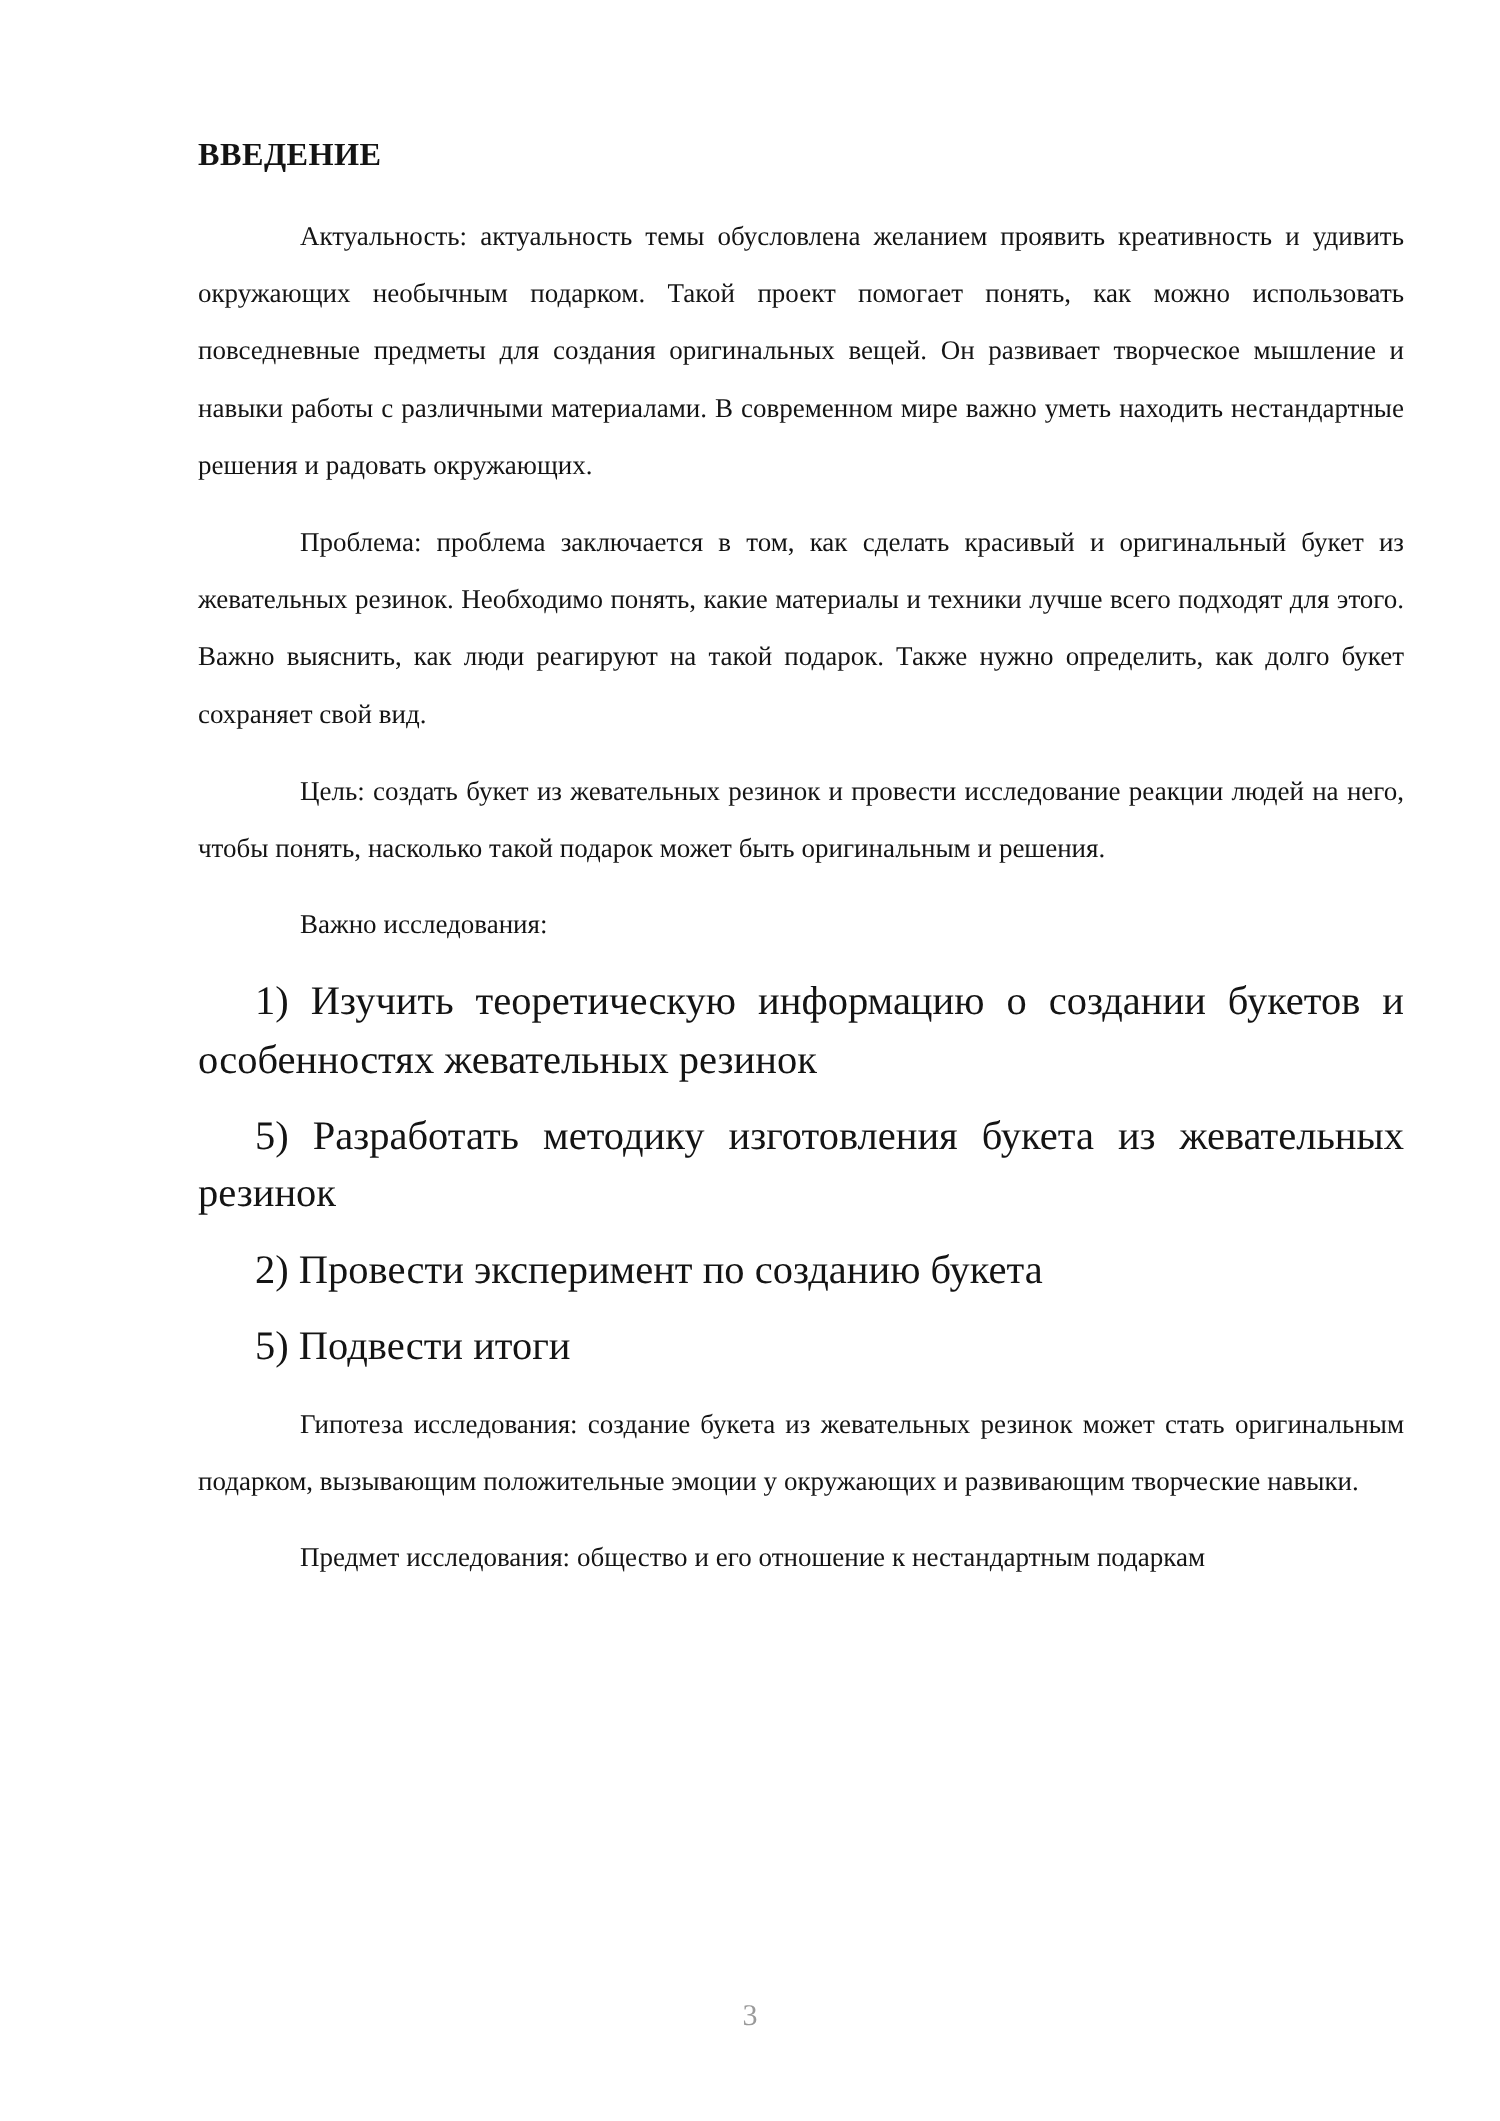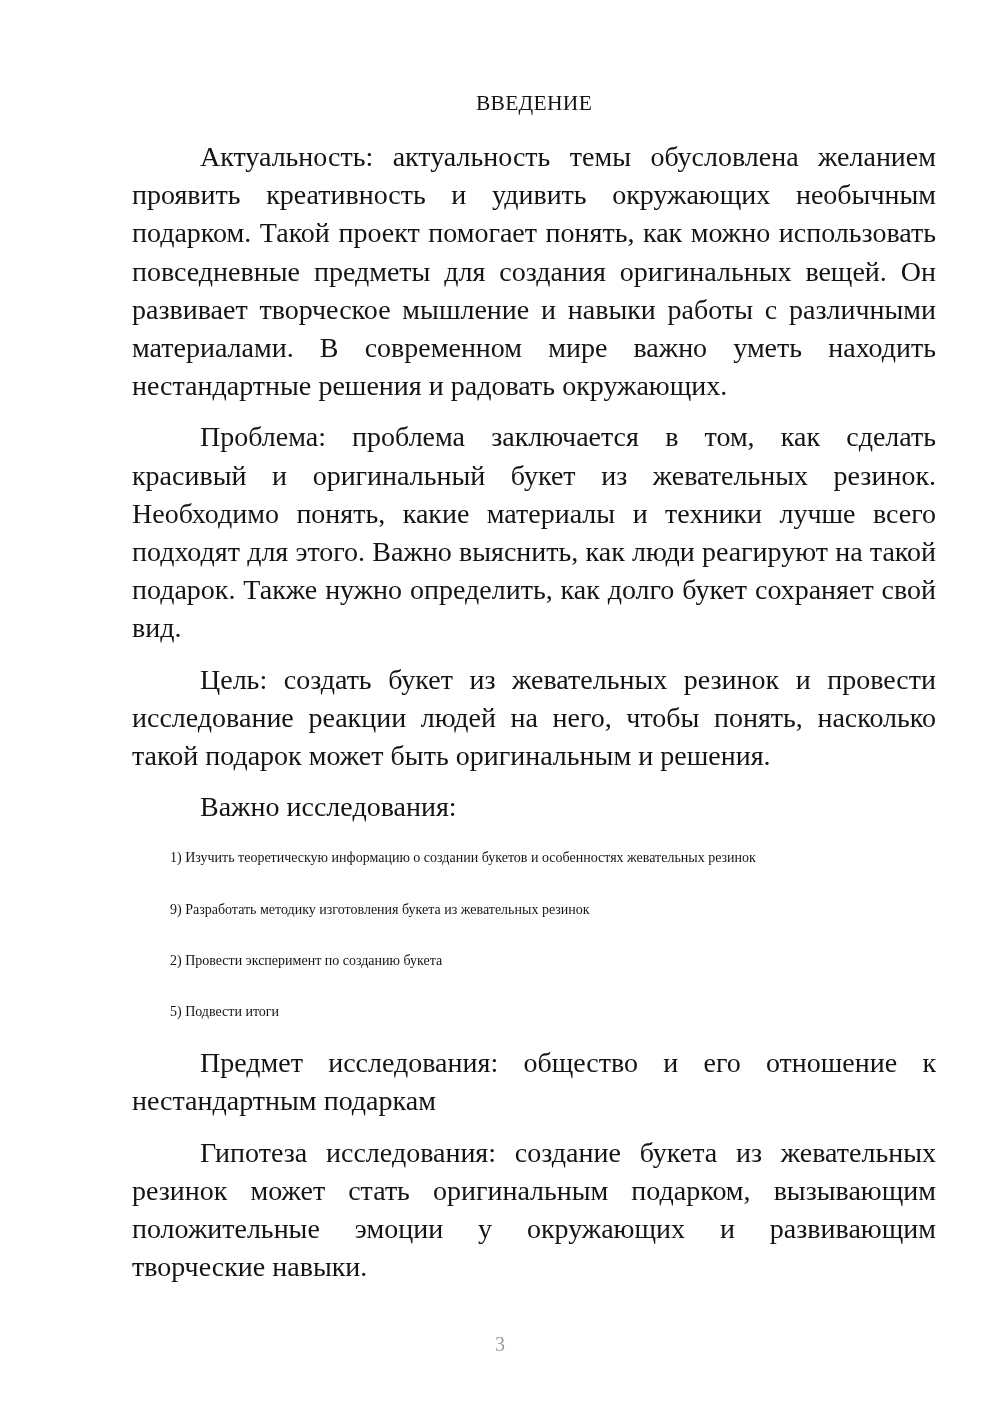--- a/index.html
+++ b/index.html
@@ -25,38 +25,37 @@
     overflow: hidden;
   }
   .content {
     position: absolute;
     left: 132px;
     top: 84px;
     width: 804px;
   }
   .doc-title {
     font-size: 21.5px;
-    font-weight: normal;
-    text-align: center;
+    font-weight: bold;
     letter-spacing: 0.3px;
     line-height: 38px;
     margin: 0 0 16px 0;
   }
   .para {
-    font-size: 28px;
+    font-size: 18px;
     line-height: 38.2px;
     text-align: justify;
     text-justify: inter-word;
     margin: 0 0 13px 0;
     text-indent: 68px;
     hyphens: none;
     word-spacing: 0.1px;
   }
   .list-item {
-    font-size: 14px;
+    font-size: 27px;
     line-height: 38.2px;
     text-align: justify;
     text-justify: inter-word;
     margin: 0 0 13px 0;
     text-indent: 38px;
     text-align-last: left;
   }
   .page-number {
     position: absolute;
     left: 0;
@@ -80,29 +79,29 @@
     <p class="para">Актуальность: актуальность темы обусловлена желанием проявить креативность и удивить окружающих необычным подарком. Такой проект помогает понять, как можно использовать повседневные предметы для создания оригинальных вещей. Он развивает творческое мышление и навыки работы с различными материалами. В современном мире важно уметь находить нестандартные решения и радовать окружающих.</p>
 
     <p class="para">Проблема: проблема заключается в том, как сделать красивый и оригинальный букет из жевательных резинок. Необходимо понять, какие материалы и техники лучше всего подходят для этого. Важно выяснить, как люди реагируют на такой подарок. Также нужно определить, как долго букет сохраняет свой вид.</p>
 
     <p class="para">Цель: создать букет из жевательных резинок и провести исследование реакции людей на него, чтобы понять, насколько такой подарок может быть оригинальным и решения.</p>
 
     <p class="para">Важно исследования:</p>
 
     <p class="list-item">1) Изучить теоретическую информацию о создании букетов и особенностях жевательных резинок</p>
 
-    <p class="list-item">9) Разработать методику изготовления букета из жевательных резинок</p>
+    <p class="list-item">5) Разработать методику изготовления букета из жевательных резинок</p>
 
     <p class="list-item">2) Провести эксперимент по созданию букета</p>
 
 
     <p class="list-item">5) Подвести итоги</p>
 
 
+    <p class="para">Гипотеза исследования: создание букета из жевательных резинок может стать оригинальным подарком, вызывающим положительные эмоции у окружающих и развивающим творческие навыки.</p>
+
     <p class="para">Предмет исследования: общество и его отношение к нестандартным подаркам</p>
-
-    <p class="para">Гипотеза исследования: создание букета из жевательных резинок может стать оригинальным подарком, вызывающим положительные эмоции у окружающих и развивающим творческие навыки.</p>
 
   </div>
 
   <div class="page-number">3</div>
 
 </div>
 
 </body></html>

